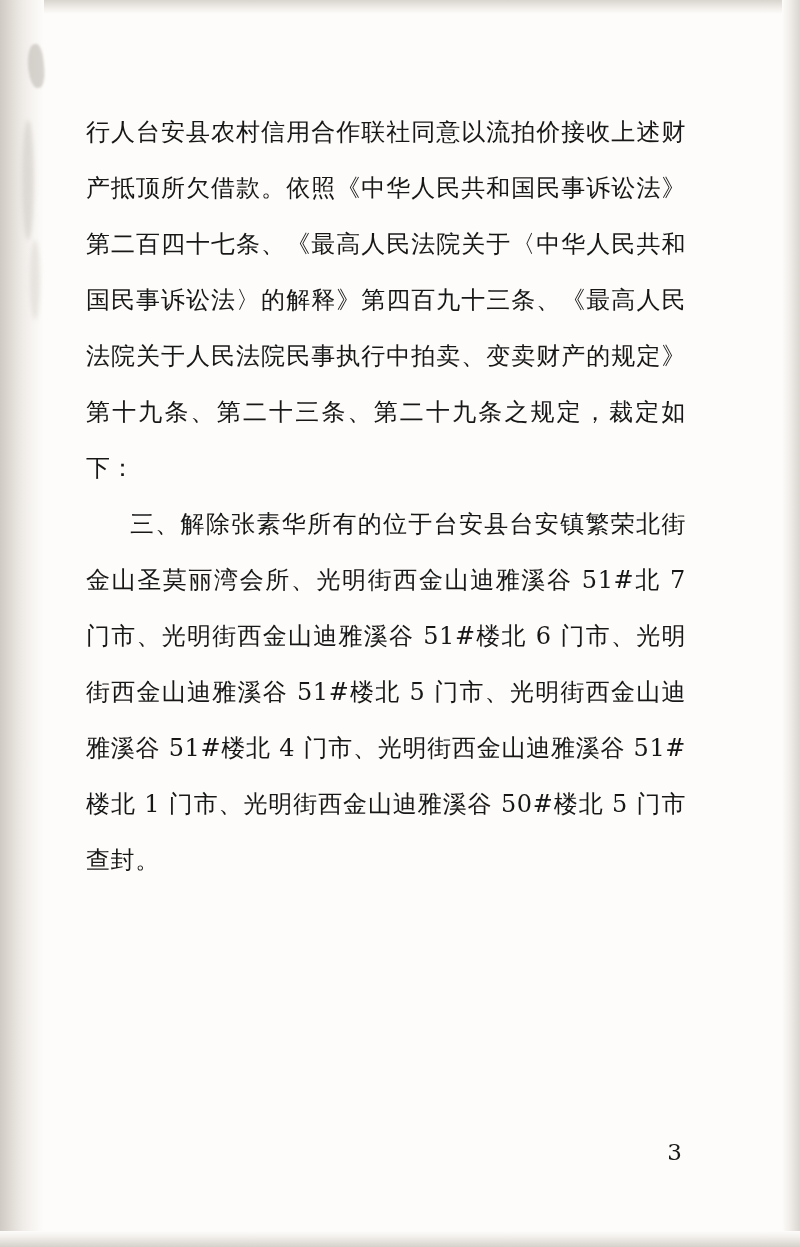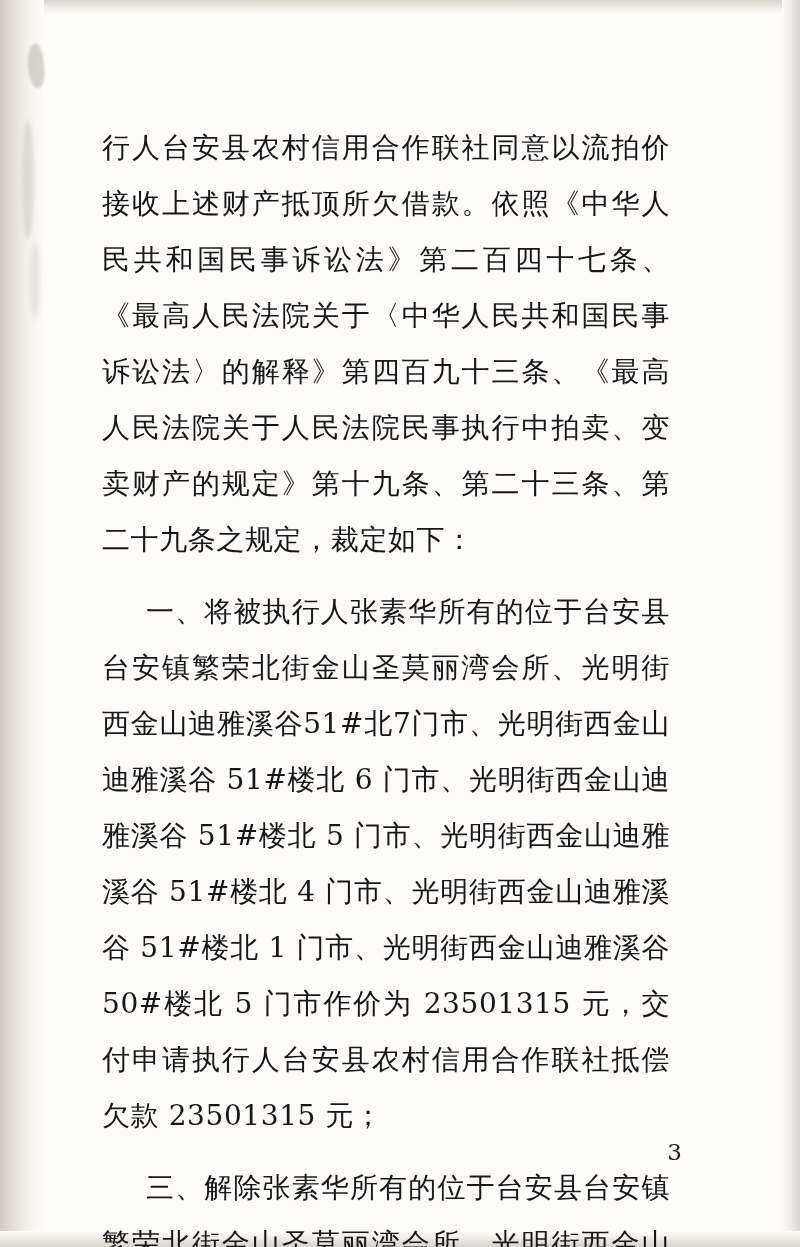--- a/index.html
+++ b/index.html
@@ -97,27 +97,27 @@
     filter: blur(2px);
   }
 
   .content {
     position: absolute;
     left: 86px;
     top: 104px;
     width: 600px;
   }
   .para {
-    font-size: 28px;
+    font-size: 24px;
     line-height: 56px;
     color: #171717;
     letter-spacing: 0.6px;
     text-align: justify;
     text-justify: inter-ideograph;
-    margin: 16px;
+    margin: 0;
     text-indent: 0;
   }
   .para.indent {
     text-indent: 44px;
   }
   .page-number {
     position: absolute;
     right: 118px;
     bottom: 82px;
     font-size: 23px;
@@ -133,19 +133,18 @@
   <div class="scan-edge-top"></div>
   <div class="scan-edge-left"></div>
   <div class="scan-edge-right"></div>
   <div class="scan-edge-bottom"></div>
   <div class="blot-a"></div>
   <div class="blot-b"></div>
   <div class="blot-c"></div>
 
   <div class="content">
     <p class="para">行人台安县农村信用合作联社同意以流拍价接收上述财产抵顶所欠借款。依照《中华人民共和国民事诉讼法》第二百四十七条、《最高人民法院关于〈中华人民共和国民事诉讼法〉的解释》第四百九十三条、《最高人民法院关于人民法院民事执行中拍卖、变卖财产的规定》第十九条、第二十三条、第二十九条之规定，裁定如下：</p>
-    <p class="para indent">一、将被执行人张素华所有的位于台安县台安镇繁荣北街金山圣莫丽湾会所、光明街西金山迪雅溪谷51#北7门市、光明街西金山迪雅溪谷 51#楼北 6 门市、光明街西金山迪雅溪谷 51#楼北 5 门市、光明街西金山迪雅溪谷 51#楼北 4 门市、光明街西金山迪雅溪谷 51#楼北 1 门市、光明街西金山迪雅溪谷 50#楼北 5 门市作价为 23501315 元，交付申请执行人台安县农村信用合作联社抵偿欠款 23501315 元；</p>
     <p class="para indent">三、解除张素华所有的位于台安县台安镇繁荣北街金山圣莫丽湾会所、光明街西金山迪雅溪谷 51#北 7 门市、光明街西金山迪雅溪谷 51#楼北 6 门市、光明街西金山迪雅溪谷 51#楼北 5 门市、光明街西金山迪雅溪谷 51#楼北 4 门市、光明街西金山迪雅溪谷 51#楼北 1 门市、光明街西金山迪雅溪谷 50#楼北 5 门市查封。</p>
 
   </div>
 
   <div class="page-number">3</div>
 </div>
 
 </body></html>

